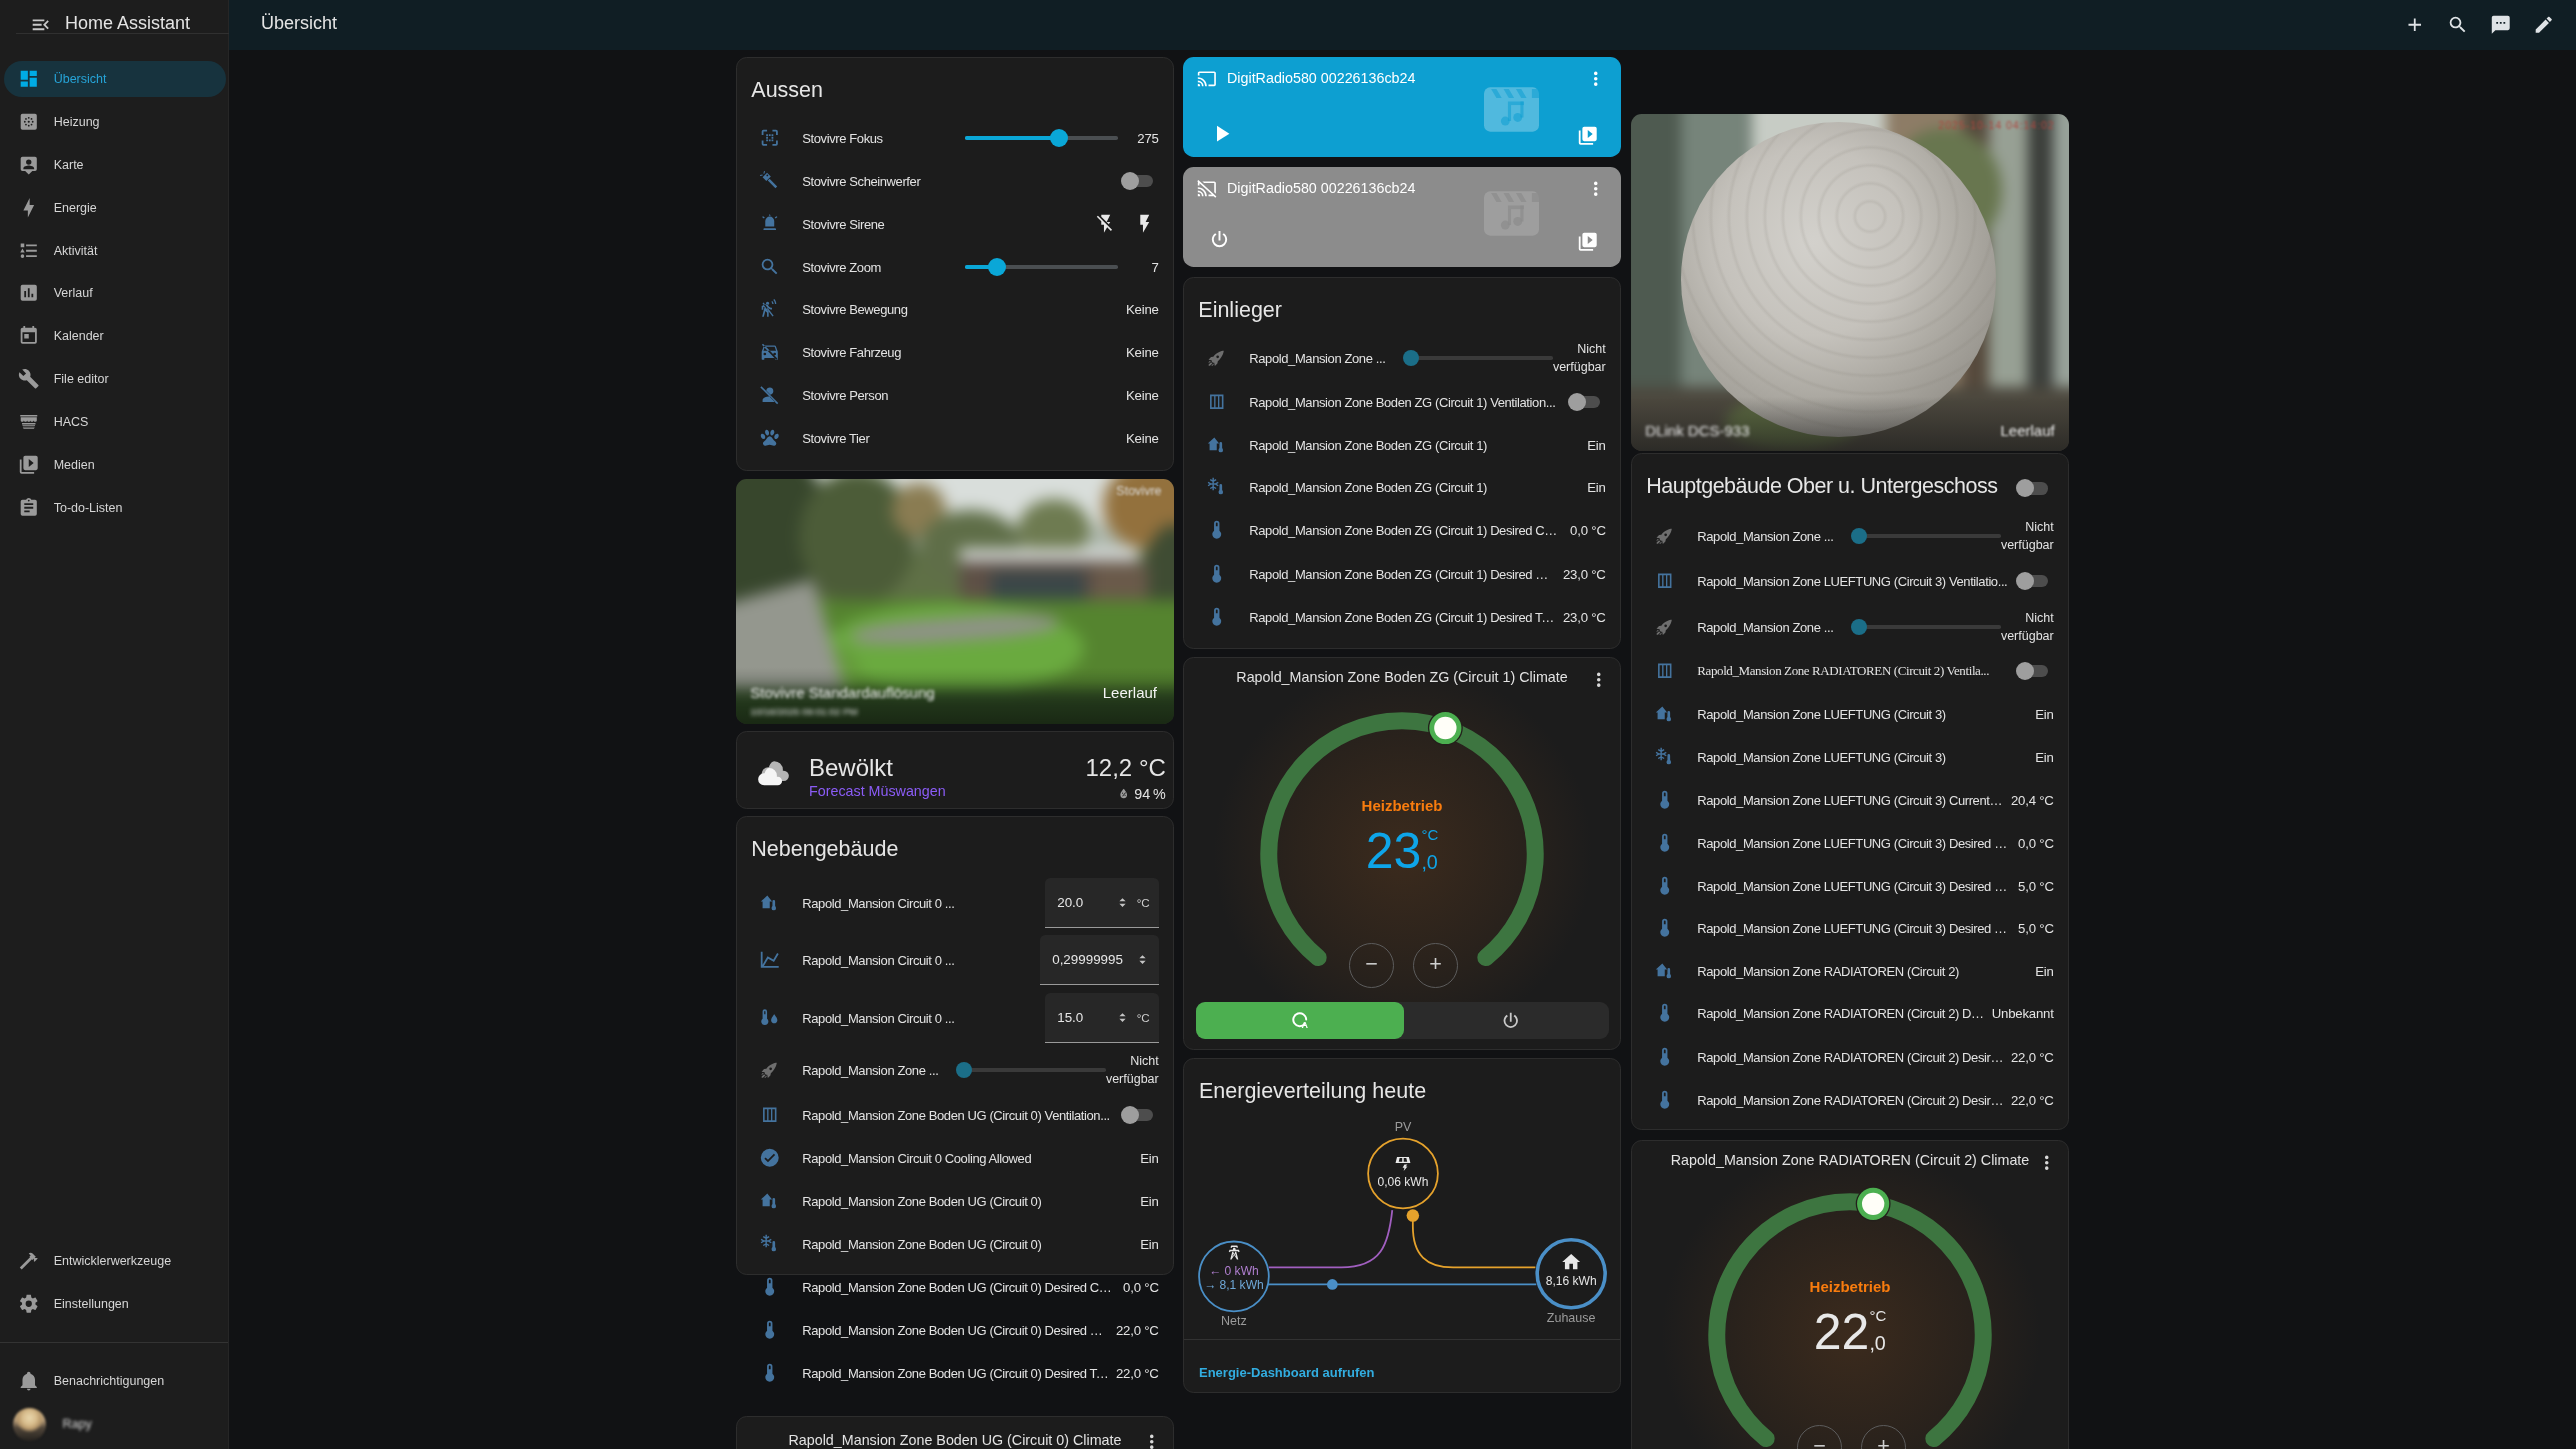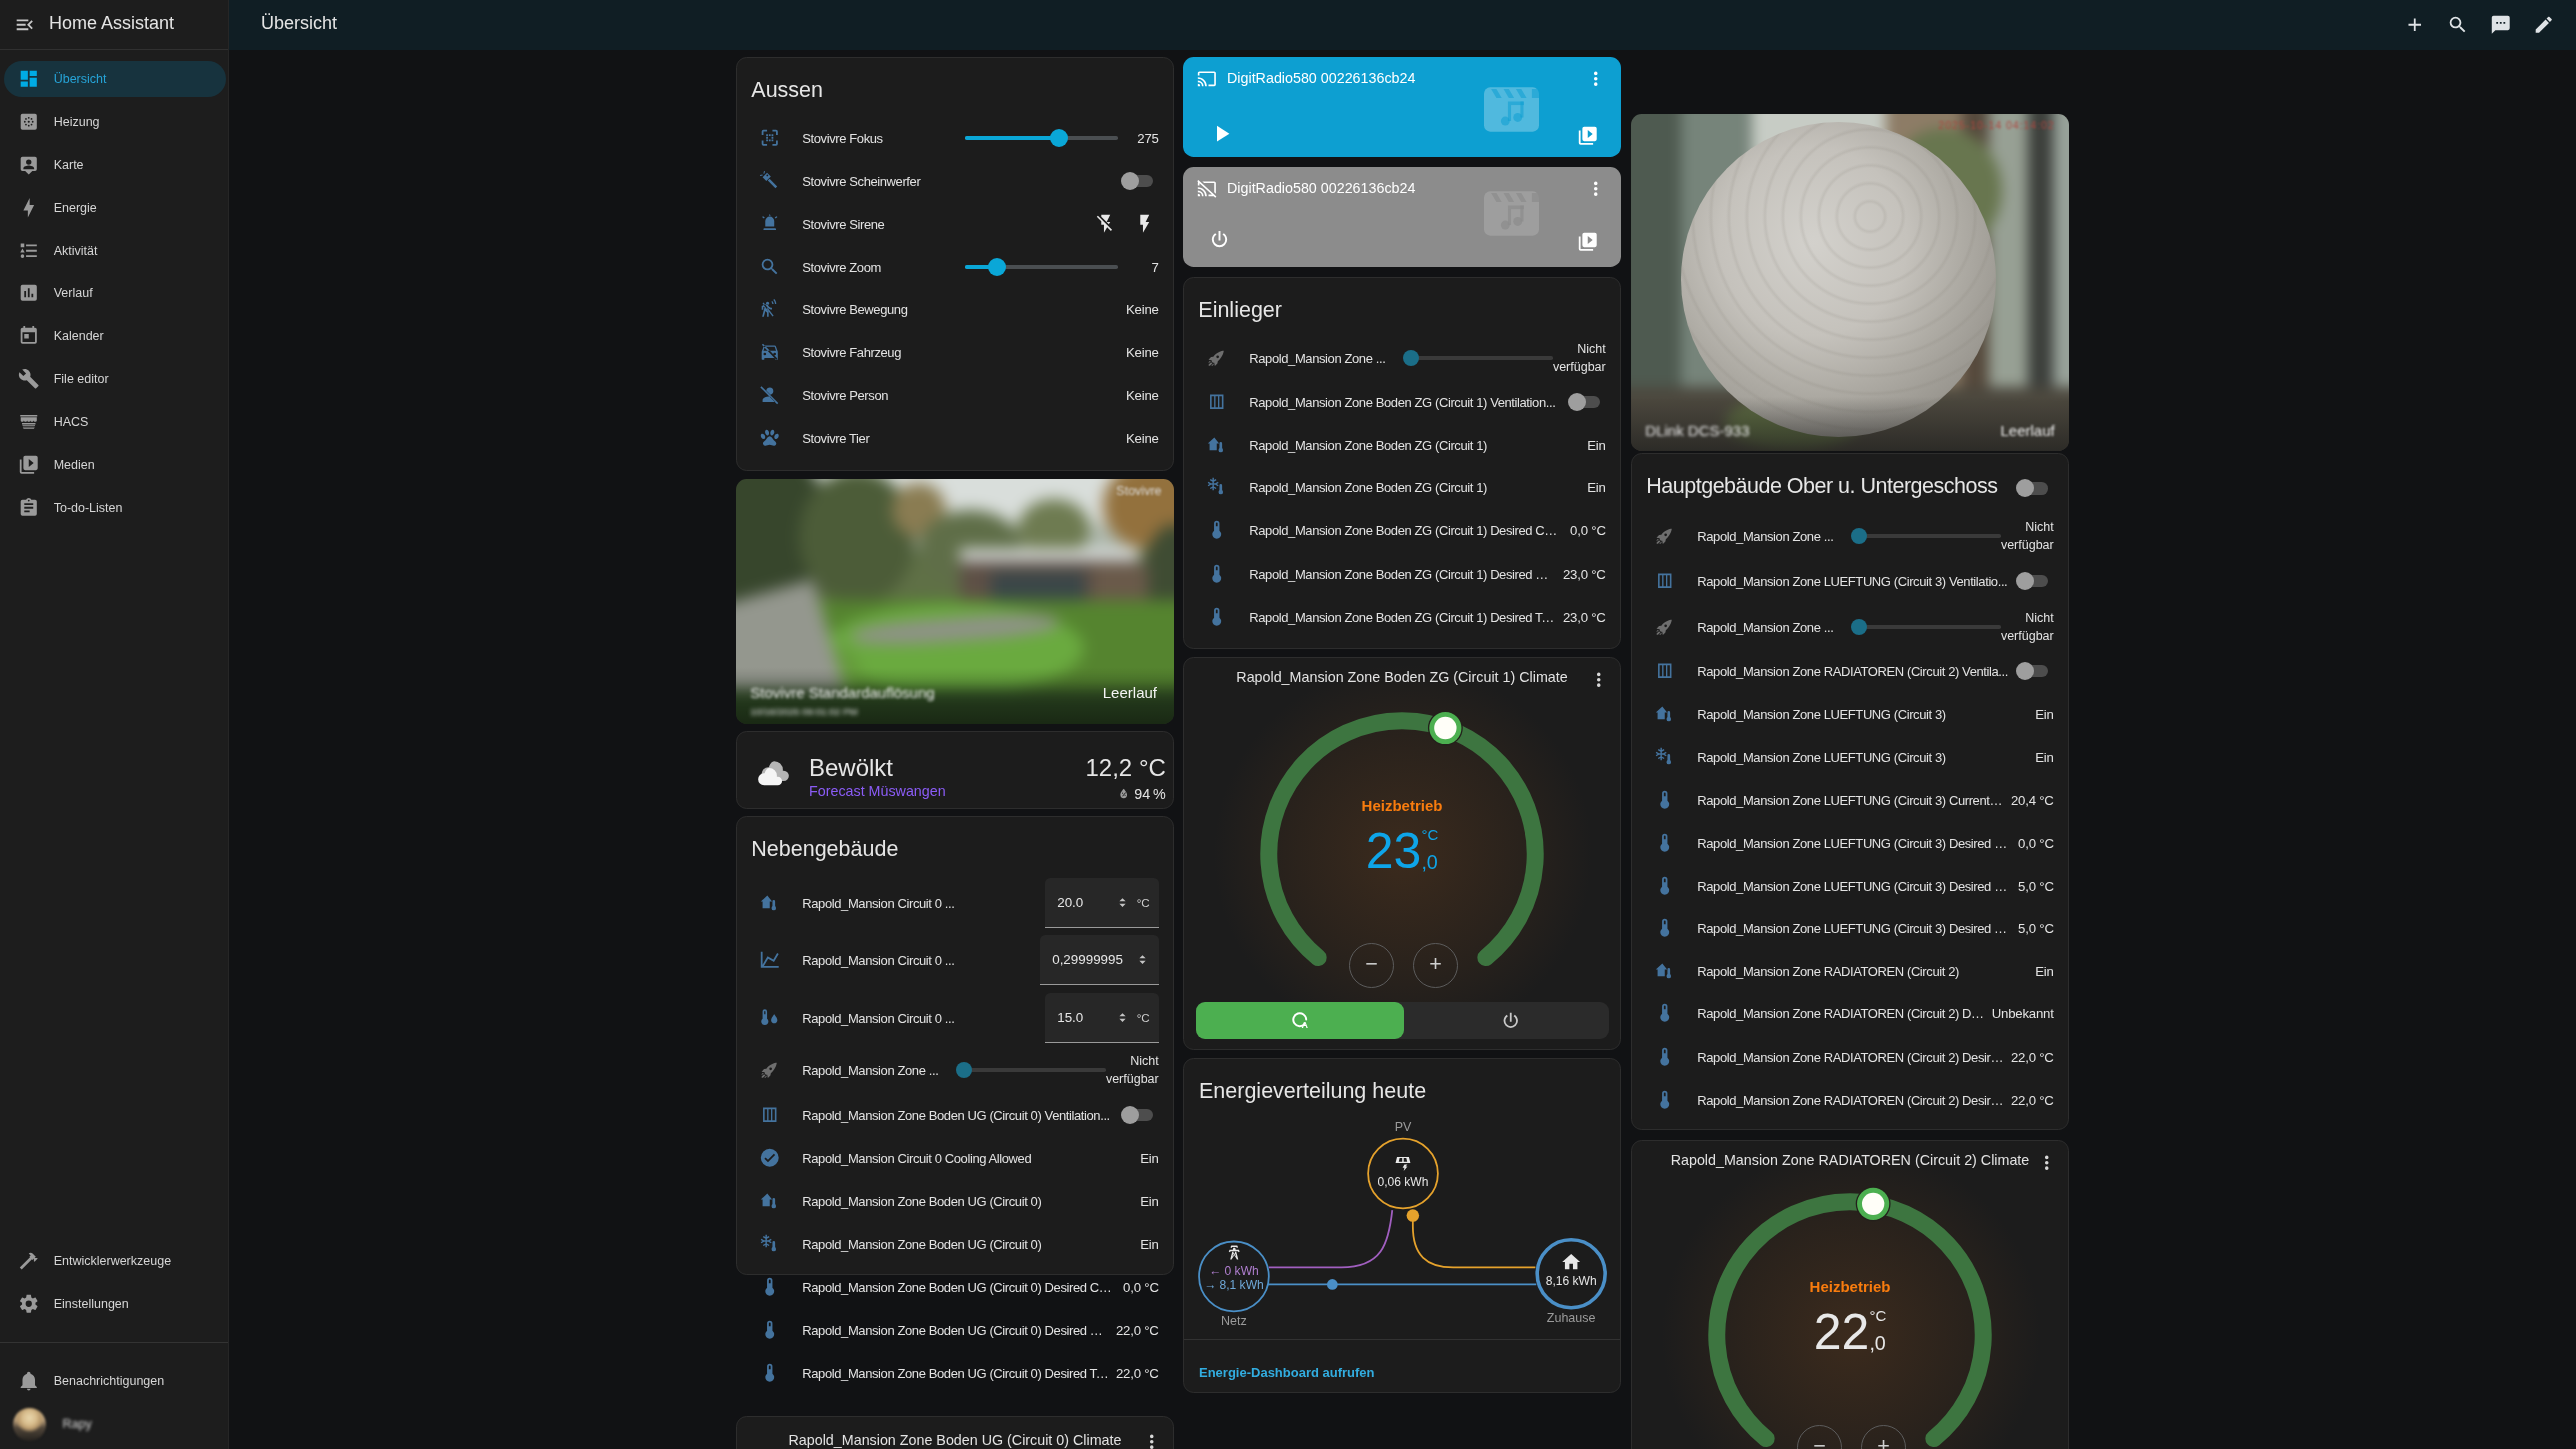--- a/index.html
+++ b/index.html
@@ -7,21 +7,21 @@
 .ctitle{position:absolute;left:14.3px;top:19.7px;font-size:21.5px;color:#e6e6e6;letter-spacing:0;}
 .row{position:absolute;left:14.3px;right:14.3px;height:36px;display:flex;align-items:center;}
 .lb{font-size:13px;letter-spacing:-0.4px;color:#e3e3e3;white-space:nowrap;overflow:hidden;text-overflow:ellipsis;margin-right:7.2px;}
 .val{margin-left:auto;font-size:13.2px;letter-spacing:-0.2px;color:#e3e3e3;white-space:nowrap;}
 .sld{position:relative;height:3.6px;border-radius:1.8px;}
 .sitem{position:absolute;left:3.6px;width:222px;height:36px;border-radius:18px;display:flex;align-items:center;color:#d6d6d6;font-size:12.5px;font-weight:500;}
 .sitem svg{margin-left:14.3px;margin-right:14.3px;}
 </style></head><body>
 <div id="stage">
 <div style="position:absolute;left:0;top:0;width:229px;height:1449px;background:#1d1d1d;border-right:0.9px solid #262626;box-sizing:border-box">
-<div style="position:absolute;left:0;top:0;width:100%;height:50px;border-bottom:0.9px solid #303030;box-sizing:border-box">
+<div style="position:absolute;left:16px;top:0;width:100%;height:34px;border-bottom:0.9px solid #303030;box-sizing:border-box">
 <svg class="" style="width:21.5px;height:21.5px;fill:#c8c8c8;position:absolute;left:14.3px;top:14.3px;" viewBox="0 0 24 24">
           <path fill-rule="evenodd" d="M21,15.61L19.59,17L14.58,12L19.59,7L21,8.39L17.44,12L21,15.61M3,6H16V8H3V6M3,13V11H13V13H3M3,18V16H16V18H3Z"></path>
         </svg>
 <div style="position:absolute;left:49px;top:13.4px;font-size:18px;color:#e4e4e4">Home Assistant</div>
       </div>
 <div class="sitem" style="top:61px;background:#17333e;color:#26a4d8">
         <svg class="" style="width:21.5px;height:21.5px;fill:#00abe4;" viewBox="0 0 24 24">
           <path fill-rule="evenodd" d="M13,3V9H21V3M13,21H21V11H13M3,21H11V15H3M3,13H11V3H3V13Z"></path>
         </svg>
         <span>Übersicht</span>
@@ -569,21 +569,21 @@
         <div class="sld" style="width:148px;background:#3a3a3a">
           <div style="position:absolute;left:0;top:0;height:3.6px;border-radius:1.8px;width:5.4px;background:#14546a"></div>
           <div style="position:absolute;top:-6.3px;left:-2.7px;width:16px;height:16px;border-radius:50%;background:#1b6e88"></div>
         </div>
         <div style="margin-left:auto;text-align:right;font-size:12.5px;line-height:18px;color:#e3e3e3;white-space:nowrap">Nicht<br>verfügbar</div>
       </div>
 <div class="row" style="top:199px">
         <svg class="" style="width:21.5px;height:21.5px;fill:#44739e;flex:0 0 21.5px;margin-left:8px;margin-right:21.5px;" viewBox="0 0 24 24">
           <path fill-rule="evenodd" d="M4.5,4H19.5V20H4.5V4M6.3,5.8V18.2H9.1V5.8H6.3M10.6,5.8V18.2H13.4V5.8H10.6M14.9,5.8V18.2H17.7V5.8H14.9Z"></path>
         </svg>
-        <div class="lb" style="flex:1;">Rapold_Mansion Zone RADIATOREN (Circuit 2) Ventila...</div>
+        <div class="lb" style="flex:1;font-family:Liberation Serif, serif;">Rapold_Mansion Zone RADIATOREN (Circuit 2) Ventila...</div>
         <div style="margin-left:auto;position:relative;width:30px;height:12.5px;border-radius:6.3px;background:#4d4d4d;margin-right:5.4px">
           <div style="position:absolute;left:-2.7px;top:-2.7px;width:18px;height:18px;border-radius:50%;background:#9e9e9e"></div>
         </div>
       </div>
 <div class="row" style="top:242px">
         <svg class="" style="width:21.5px;height:21.5px;fill:#44739e;flex:0 0 21.5px;margin-left:8px;margin-right:21.5px;" viewBox="0 0 24 24">
           <path fill-rule="evenodd" d="M9.3,4L2,10.6H4V18H12V10.6H14.6L9.3,4M16.5,9A1.5,1.5 0 0,0 15,10.5V15.76C14.38,16.31 14,17.11 14,18A2.5,2.5 0 0,0 16.5,20.5A2.5,2.5 0 0,0 19,18C19,17.11 18.62,16.31 18,15.76V10.5A1.5,1.5 0 0,0 16.5,9Z"></path>
         </svg>
         <div class="lb" style="flex:1;">Rapold_Mansion Zone LUEFTUNG (Circuit 3)</div>
         <span class="val">Ein</span>

